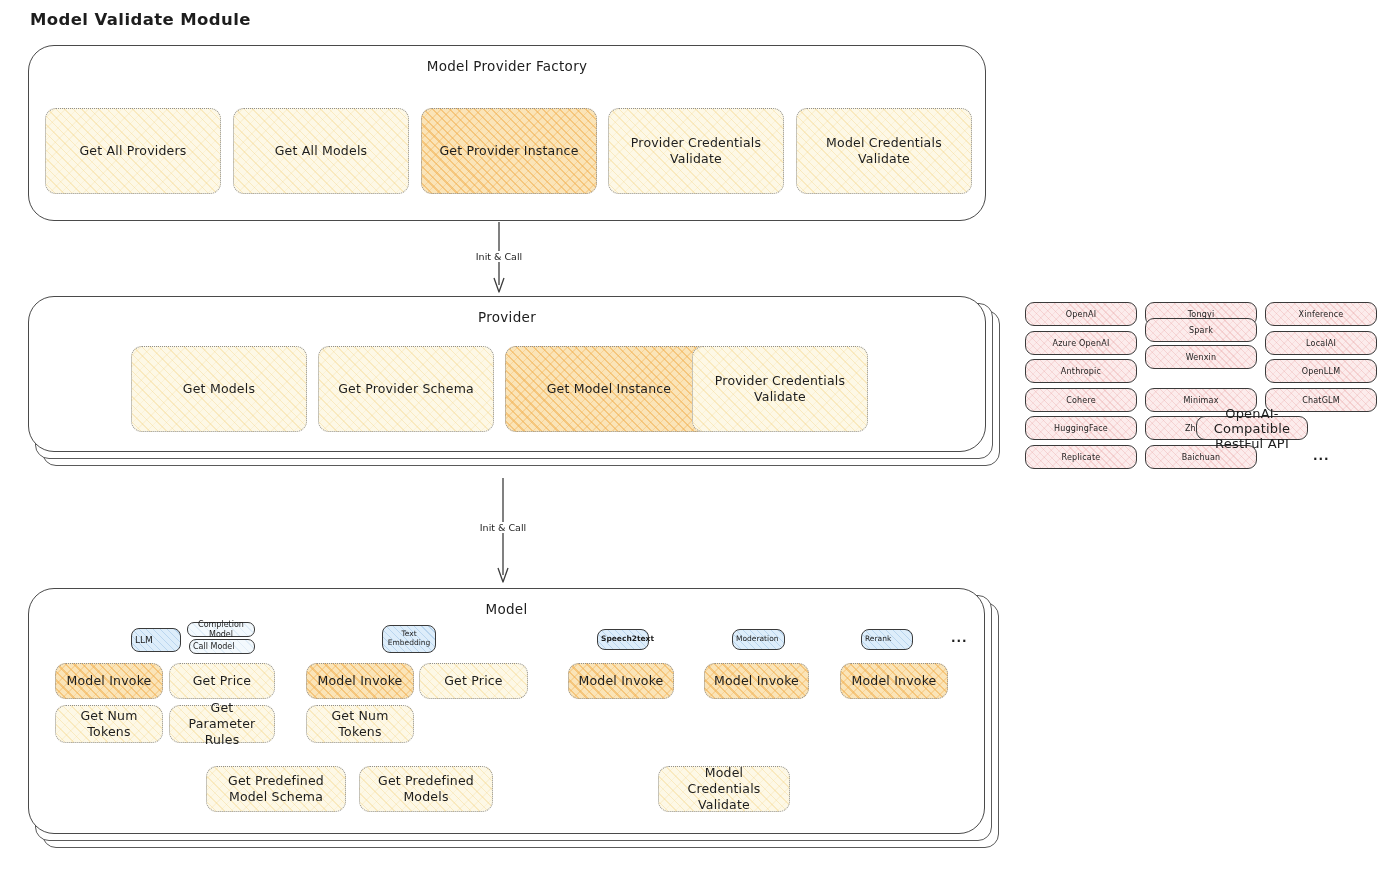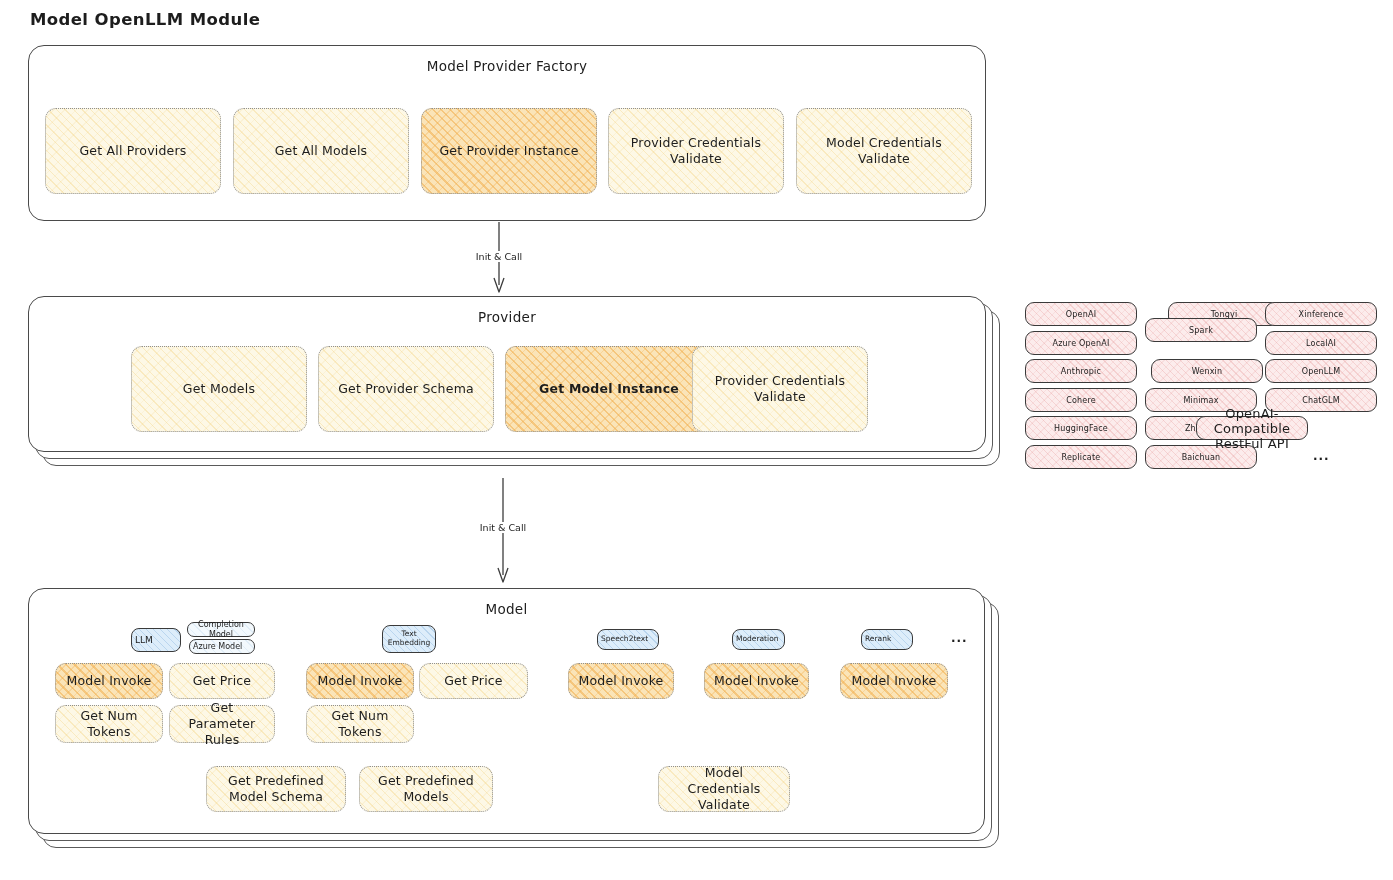--- a/index.html
+++ b/index.html
@@ -8,21 +8,21 @@
     position:relative; width:1393px; height:880px; overflow:hidden;
     font-family:"DejaVu Sans", sans-serif; color:#1d1d1d; background:#ffffff;
   }
   .page-title {
     position:absolute; left:30px; top:10px;
     font-size:16.5px; font-weight:bold; letter-spacing:0.4px;
   }
   
   .box {
     position:absolute; background:#fff;
-    border:1.4px solid #4a4a4a; border-radius:16px; z-index:3;
+    border:1.4px solid #4a4a4a; border-radius:26px; z-index:3;
   }
   .stack { position:absolute; background:#fff; border:1.2px solid #5a5a5a; border-radius:14px; }
   .stack.s1 { z-index:2; }
   .stack.s2 { z-index:1; }
   .box-title {
     position:absolute; top:12px; left:0; right:0; text-align:center;
     font-size:13.5px; letter-spacing:0.3px;
   }
   
   .btn {
@@ -72,21 +72,21 @@
   .arrow-label {
     position:absolute; transform:translateX(-50%);
     background:#ffffff; font-size:9.5px; padding:0 4px; z-index:5; white-space:nowrap;
   }
 </style>
 </head>
 <body>
 
 <div class="canvas">
 
-  <div class="page-title">Model OpenLLM Module</div>
+  <div class="page-title">Model Validate Module</div>
 
   <div class="box" style="left:28px; top:45px; width:958px; height:176px;">
     <div class="box-title">Model Provider Factory</div>
     <div class="btn yellow" style="left:16px;  top:62px; width:176px; height:86px;">
         <span>Get All Providers</span>
       </div>
     <div class="btn yellow" style="left:204px; top:62px; width:176px; height:86px;">
         <span>Get All Models</span>
       </div>
     <div class="btn orange" style="left:392px; top:62px; width:176px; height:86px;">
@@ -109,21 +109,21 @@
   <div class="stack s2" style="left:42px; top:310px; width:958px; height:156px;"></div>
   <div class="stack s1" style="left:35px; top:303px; width:958px; height:156px;"></div>
   <div class="box" style="left:28px; top:296px; width:958px; height:156px;">
     <div class="box-title">Provider</div>
     <div class="btn yellow" style="left:102px; top:49px; width:176px; height:86px;">
         <span>Get Models</span>
       </div>
     <div class="btn yellow" style="left:289px; top:49px; width:176px; height:86px;">
         <span>Get Provider Schema</span>
       </div>
-    <div class="btn orange" style="left:476px; top:49px; width:208px; height:86px;font-weight:bold;">
+    <div class="btn orange" style="left:476px; top:49px; width:208px; height:86px;">
         <span>Get Model Instance</span>
       </div>
     <div class="btn yellow" style="left:663px; top:49px; width:176px; height:86px;">
         <span>Provider Credentials Validate</span>
       </div>
   </div>
 
   <div class="pill" style="left:1025px; top:302px;">
       <span>OpenAI</span>
     </div>
@@ -136,27 +136,27 @@
   <div class="pill" style="left:1025px; top:388px;">
       <span>Cohere</span>
     </div>
   <div class="pill" style="left:1025px; top:416px;">
       <span>HuggingFace</span>
     </div>
   <div class="pill" style="left:1025px; top:445px;">
       <span>Replicate</span>
     </div>
 
-  <div class="pill" style="left:1145px; top:302px;margin-left:23px;">
+  <div class="pill" style="left:1145px; top:302px;">
       <span>Tongyi</span>
     </div>
   <div class="pill" style="left:1145px; top:318px;">
       <span>Spark</span>
     </div>
-  <div class="pill" style="left:1145px; top:359px;margin-left:6px;">
+  <div class="pill" style="left:1145px; top:345px;">
       <span>Wenxin</span>
     </div>
   <div class="pill" style="left:1145px; top:388px;">
       <span>Minimax</span>
     </div>
   <div class="pill" style="left:1145px; top:416px;">
       <span>ZhipuAI</span>
     </div>
   <div class="pill" style="left:1145px; top:445px;">
       <span>Baichuan</span>
@@ -190,26 +190,26 @@
   <div class="box" style="left:28px; top:588px; width:957px; height:246px;">
     <div class="box-title">Model</div>
 
     <div class="badge" style="left:102px; top:39px; width:50px; height:24px; font-size:9px;">
         <span>LLM</span>
       </div>
     <div class="badge badge-light" style="left:158px; top:33px; width:68px; height:15px;">
         <span>Completion Model</span>
       </div>
     <div class="badge badge-light" style="left:160px; top:50px; width:66px; height:15px;">
-        <span>Azure Model</span>
+        <span>Call Model</span>
       </div>
     <div class="badge" style="left:353px; top:36px; width:54px; height:28px; font-size:7.5px;">
         <span>Text Embedding</span>
       </div>
-    <div class="badge" style="left:568px; top:40px; width:62px; height:21px; font-size:7.5px;">
+    <div class="badge" style="left:568px; top:40px; width:52px; height:21px; font-size:7.5px;font-weight:bold;">
         <span>Speech2text</span>
       </div>
     <div class="badge" style="left:703px; top:40px; width:53px; height:21px; font-size:7.5px;">
         <span>Moderation</span>
       </div>
     <div class="badge" style="left:832px; top:40px; width:52px; height:21px; font-size:7.5px;">
         <span>Rerank</span>
       </div>
     <div class="dots" style="left:922px; top:42px;">...</div>
 

